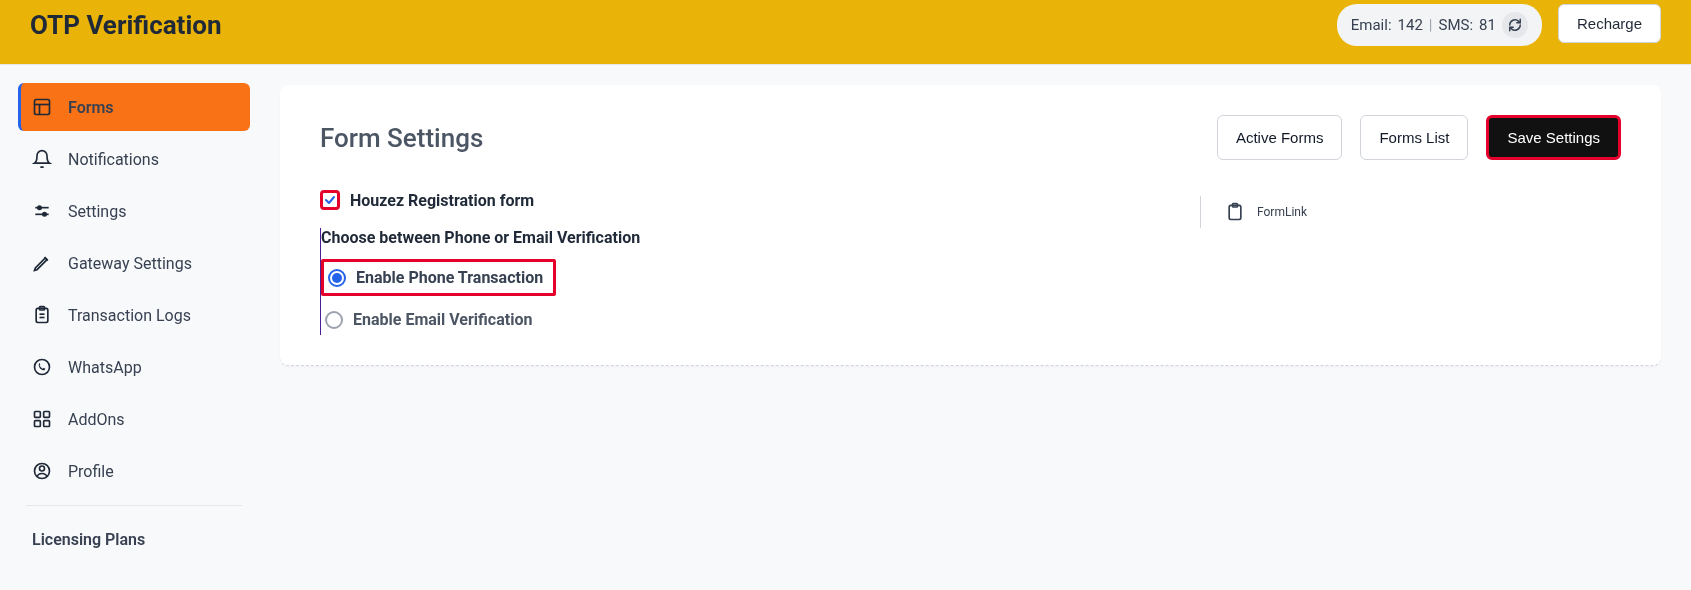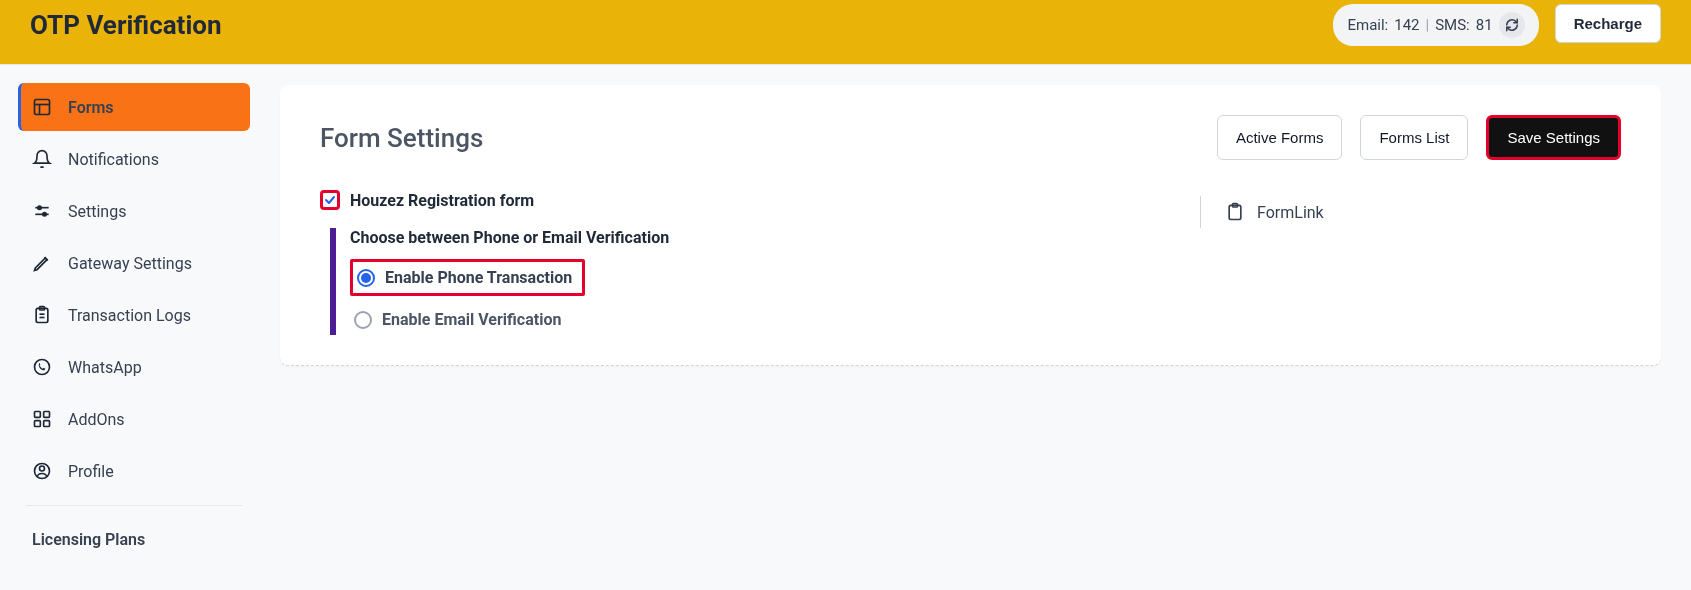--- a/index.html
+++ b/index.html
@@ -48,21 +48,21 @@
   display: flex;
   align-items: center;
   justify-content: center;
 }
 .recharge-btn {
   background: #fff;
   border: 1px solid #d1d5db;
   border-radius: 6px;
   padding: 10px 18px;
   font-size: 15px;
-  font-weight: 700;
+  font-weight: 400;
   color: #1f2937;
   cursor: pointer;
 }
 .layout {
   display: flex;
 }
 .sidebar {
   width: 260px;
   padding: 18px 10px 0 18px;
 }
@@ -177,23 +177,21 @@
   justify-content:center;
   width: 100%;
   height: 100%;
 }
 .form-name {
   font-size: 16px;
   font-weight: 700;
   color: #1f2937;
 }
 .verification-block {
-  border-left: 6px solid #4c1d95;
-  margin-left: 10px;
-  padding-left: 14px;
+  border-left: 1px solid #4c1d95;
 }
 .choose-label {
   font-size: 16px;
   font-weight: 700;
   color: #1f2937;
   margin-bottom: 12px;
 }
 .radio-row {
   display: flex;
   align-items: center;
@@ -229,21 +227,21 @@
   font-weight: 700;
   color: #374151;
 }
 .radio-label.muted {
   color: #4b5563;
 }
 .formlink-row {
   display: flex;
   align-items: center;
   gap: 12px;
-  font-size: 16px;
+  font-size: 12px;
   color: #374151;
 }
 </style>
 </head>
 <body>
 
 <div class="header">
   <div class="header-title">OTP Verification</div>
   <div class="header-right">
     <div class="stats-box">

